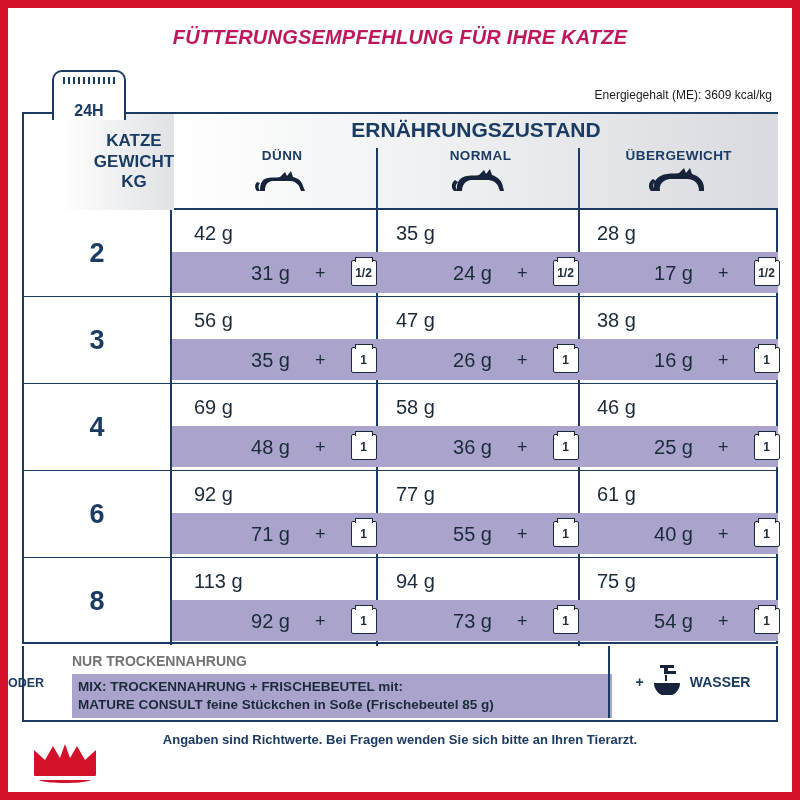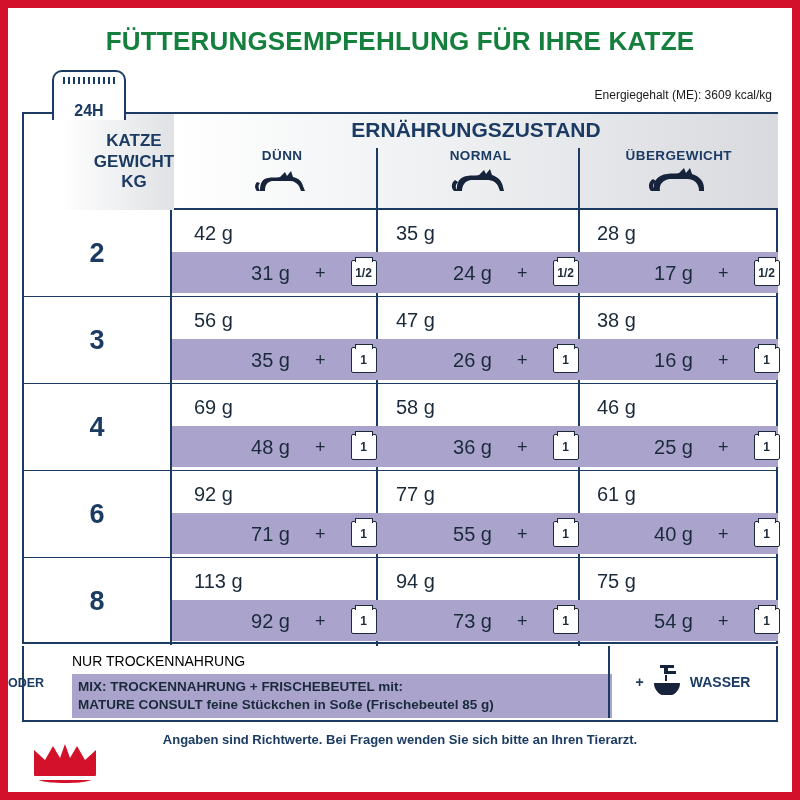--- a/index.html
+++ b/index.html
@@ -18,24 +18,25 @@
   
   .frame-top { position: absolute; top: 0; left: 0; width: 800px; height: 8px; background: #d3112a; }
   .frame-bottom { position: absolute; bottom: 0; left: 0; width: 800px; height: 8px; background: #d3112a; }
   .frame-left { position: absolute; top: 0; left: 0; width: 8px; height: 800px; background: #d3112a; }
   .frame-right { position: absolute; top: 0; right: 0; width: 8px; height: 800px; background: #d3112a; }
 
   .title {
     position: absolute;
     top: 26px; left: 0; width: 800px;
     text-align: center;
-    color: #15803d;
-    font-size: 26px;
+    color: #be185d;
+    font-size: 20px;
     font-weight: bold;
     letter-spacing: .2px;
+    font-style: italic;
   }
 
   .energy {
     position: absolute;
     top: 88px; right: 28px;
     font-size: 12px;
     color: #1a1a1a;
   }
 
   
@@ -159,21 +160,21 @@
     border-top: none;
     background: #ffffff;
   }
   .oder {
     position: absolute; left: -16px; top: 30px;
     font-size: 12.5px; font-weight: bold; color: #1b3b63;
     width: 76px; text-align: left;
   }
   .legend .dryonly {
     position: absolute; top: 7px; left: 48px;
-    font-size: 14px; font-weight: normal; color: #000000;
+    font-size: 14px; font-weight: bold; color: #737373;
   }
   .legend .mixband {
     position: absolute; top: 28px; left: 48px; width: 540px; height: 44px;
     background: #aaa4cd;
     color: #1b2a3a;
     font-size: 13.5px; font-weight: bold;
     padding: 4px 6px;
     line-height: 1.3;
   }
   .legend .waterbox {

